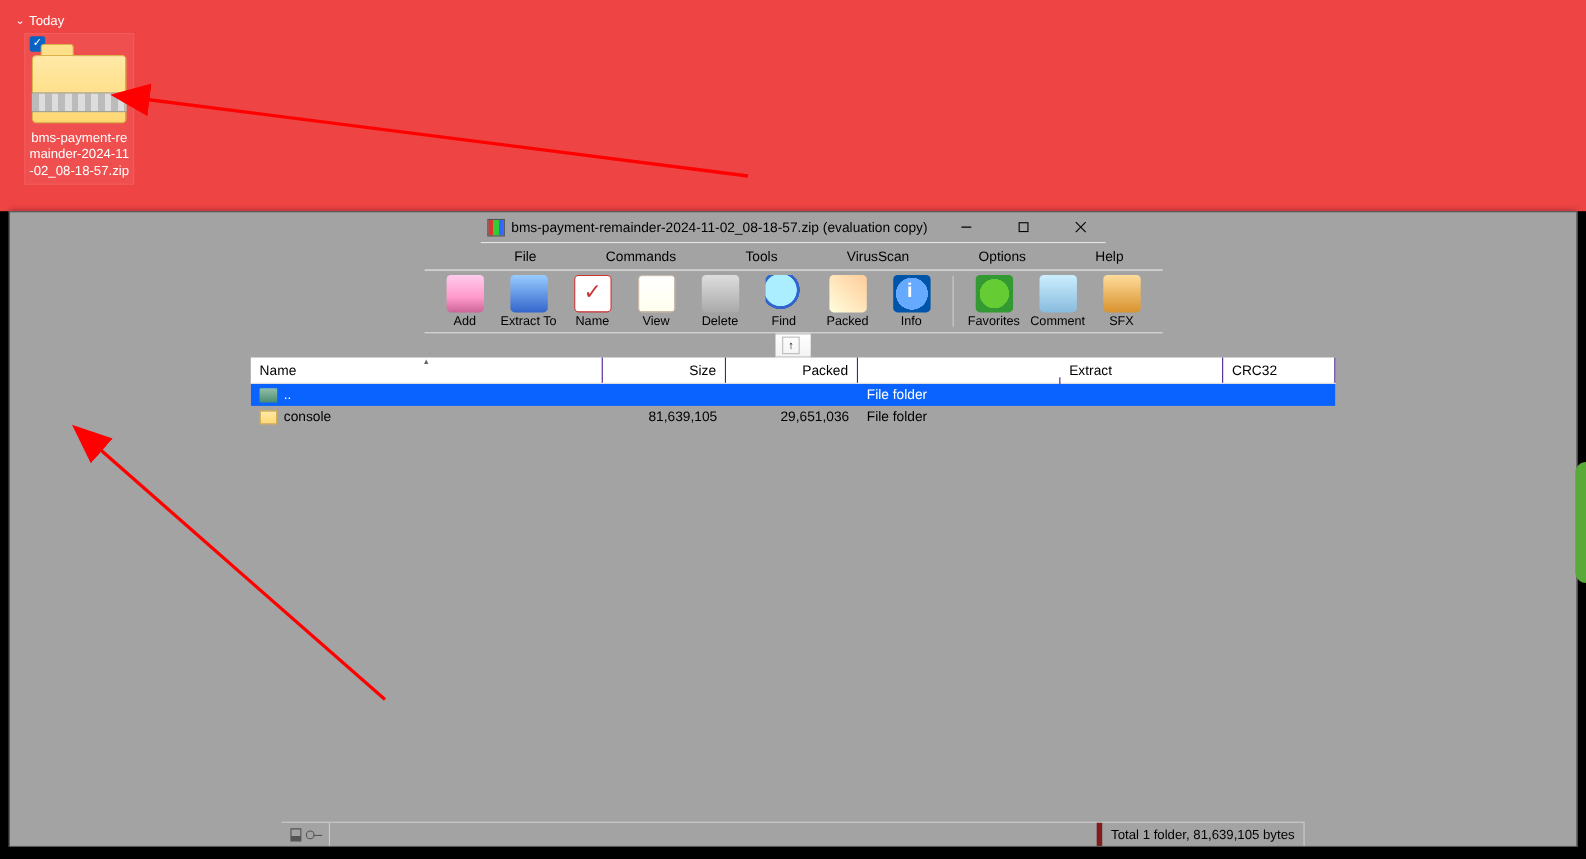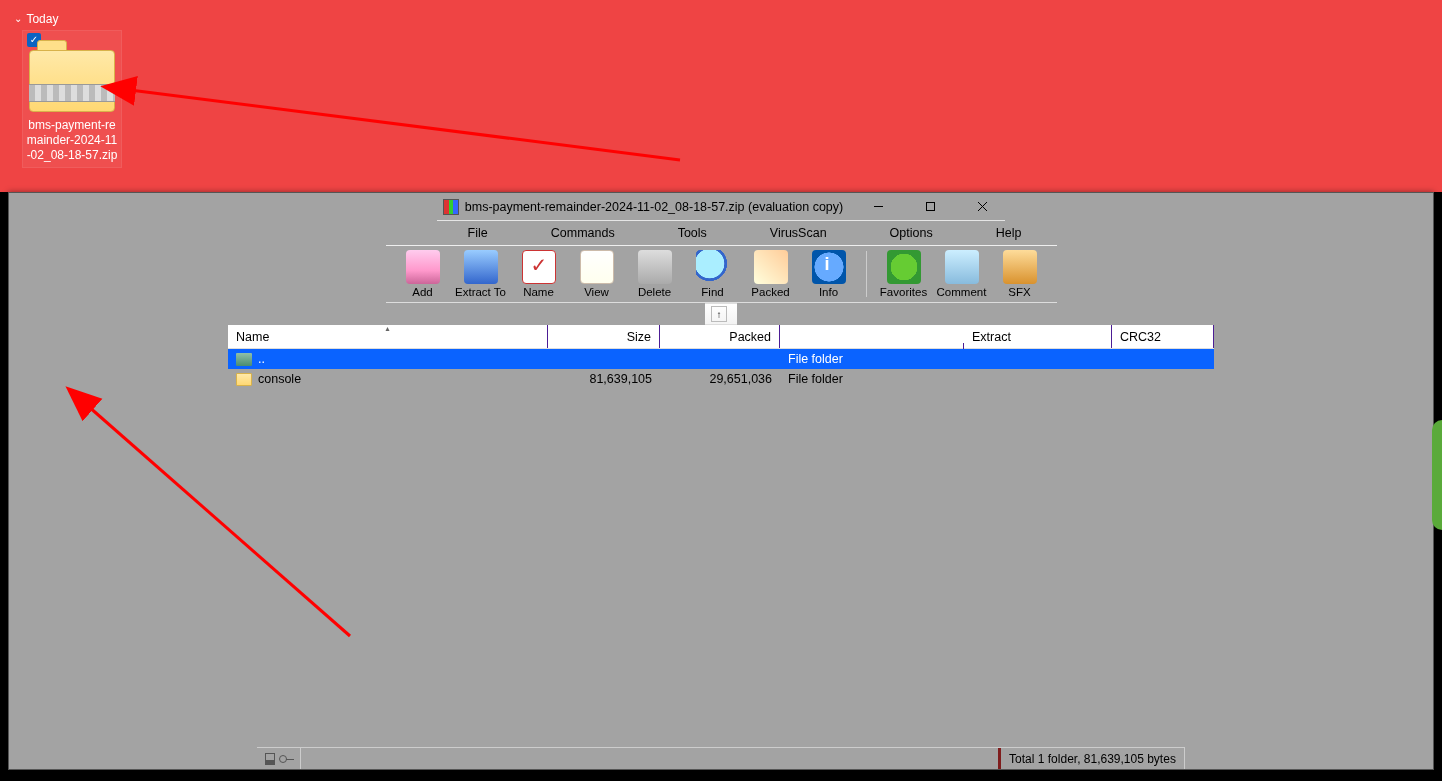--- a/index.html
+++ b/index.html
@@ -91,21 +91,21 @@
   .fico { width:16px; height:13px; }
   .fico.parent { background:linear-gradient(#8fbfa8,#4a8d72); border-radius:1px; position:relative;}
   .fico.folder { background:linear-gradient(#ffe9a8,#ffd873); border:1px solid #d8b24a; border-radius:1px;}
 
   
   .filelist::after { content:""; position:absolute; top:0; right:0; width:452px; bottom:0; }
 
   .statusbar { height:22px; border-top:1px solid #ccc; display:flex; align-items:center; font-size:12px;}
   .statusbar .cell { border-right:1px solid #ccc; height:100%; display:flex; align-items:center; padding:0 8px;}
   .statusbar .cell.icons { width:44px; gap:4px; color:#555;}
-  .statusbar .cell.total { margin-left:697px; border-left:3px solid #7f1d1d;}
+  .statusbar .cell.total { margin-left:697px; border-left:5px solid #7f1d1d;}
   .lockic { width:10px; height:12px; border:1px solid #555; border-bottom-width:5px;}
   .keyic  { width:8px; height:8px; border:1px solid #555; border-radius:50%; position:relative;}
   .keyic::after{content:""; position:absolute; left:6px; top:3px; width:8px; height:1px; background:#555;}
 
   
   .edgegreen { position:absolute; right:0; top:420px; width:10px; height:110px;
     background:#5aaa3a; border-top-left-radius:10px; border-bottom-left-radius:10px; z-index:2;}
 </style>
 </head>
 <body>

